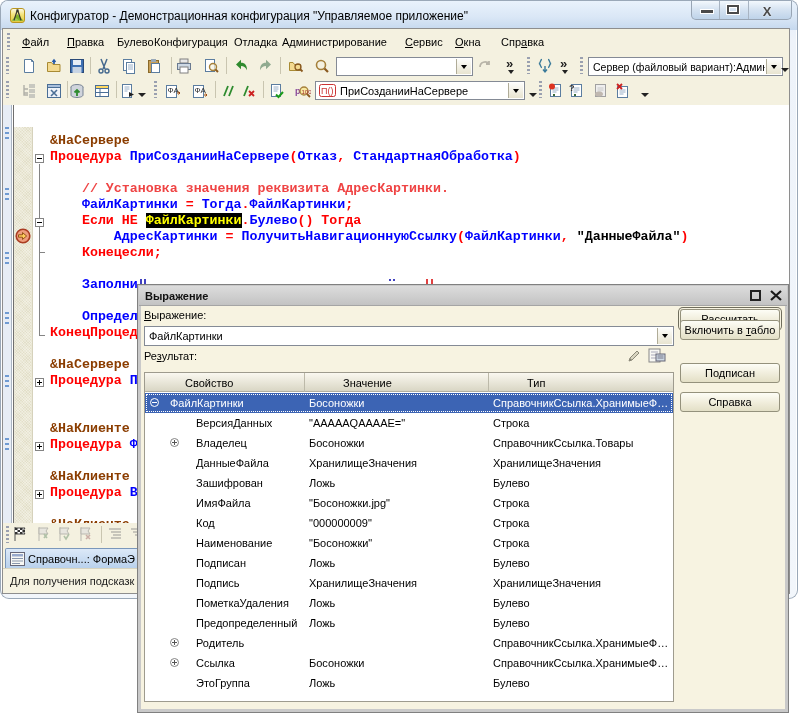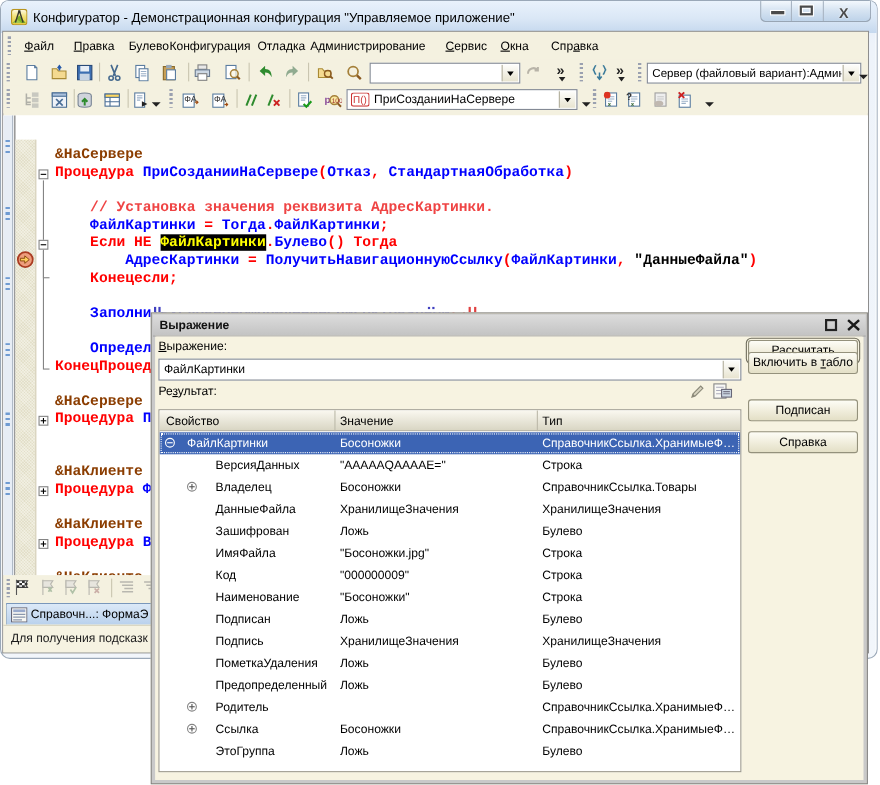--- a/index.html
+++ b/index.html
@@ -78,21 +78,21 @@
 #dlgtitle .t{position:absolute;left:6px;top:4px;font-size:11px;font-weight:bold;color:#111;}
 #dlgbody{position:absolute;left:4px;top:21px;right:4px;bottom:4px;background:#f7f3e1;}
 .lbl{position:absolute;font-size:11px;color:#000;white-space:nowrap;}
 u{text-decoration:underline;}
 .btn{position:absolute;left:538px;width:100px;height:20px;background:linear-gradient(#fdfdf6,#f1eedd 50%,#e3dfc6);
  border:1px solid #94917c;border-radius:3px;font-size:11px;color:#000;text-align:center;line-height:18px;white-space:nowrap;}
 
 #tbl{position:absolute;left:2px;top:66px;width:530px;height:330px;background:#fff;border:1px solid #9e9b8e;overflow:hidden;}
 #tblhead{position:absolute;left:0;top:0;width:528px;height:19px;
  background:linear-gradient(#faf8f0,#d9d6c4);border-bottom:1px solid #b3b0a0;}
-#tblhead span{position:absolute;top:4px;font-size:11px;color:#000;}
+#tblhead span{position:absolute;top:4px;font-size:11px;color:#000;margin-left:34px;}
 #tblhead i{position:absolute;top:0;width:1px;height:19px;background:#bcb9a9;}
 .trow{position:absolute;left:0;width:528px;height:20px;font-size:11px;color:#000;}
 .trow span{position:absolute;top:4px;white-space:nowrap;}
 .trow.sel{background:#3c64b4;color:#fff;outline:1px dotted #fff;outline-offset:-2px;}
 .tg{position:absolute;top:5px;width:9px;height:9px;border-radius:50%;border:1px solid #848484;background:#fff;}
 .tg:before{content:"";position:absolute;left:1px;top:3px;width:5px;height:1px;background:#555;}
 .tg.plus:after{content:"";position:absolute;left:3px;top:1px;width:1px;height:5px;background:#555;}
 .tg.w{border-color:#fff;background:transparent;}
 .tg.w:before{background:#fff;}
 </style></head>

